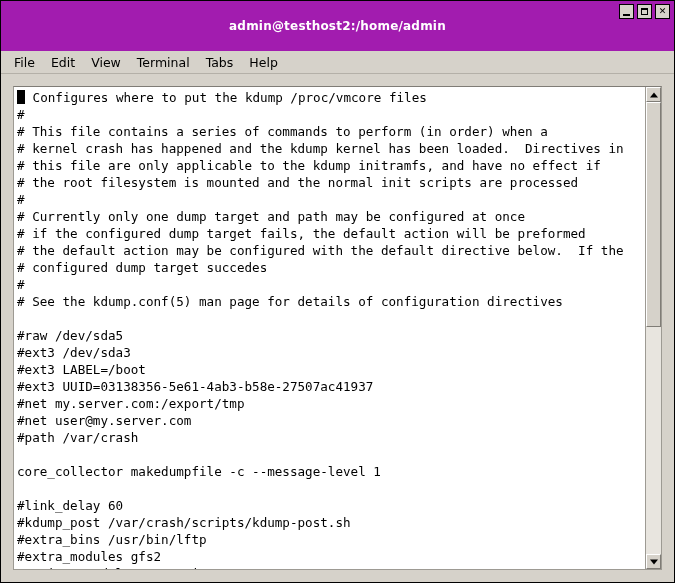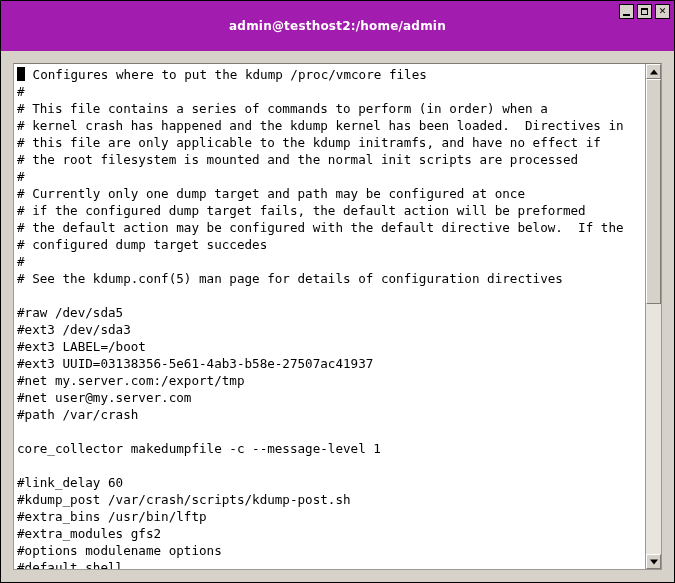--- a/index.html
+++ b/index.html
@@ -209,20 +209,28 @@
         </div>
       <div class="tbtn max">
           <span class="box"></span>
         </div>
       <div class="tbtn close">
           <span class="glyph">✕</span>
         </div>
     </div>
   </div>
 
+  <div class="menubar">
+    <div class="menu-item">File</div>
+    <div class="menu-item">Edit</div>
+    <div class="menu-item">View</div>
+    <div class="menu-item">Terminal</div>
+    <div class="menu-item">Tabs</div>
+    <div class="menu-item">Help</div>
+  </div>
 
   <div class="term-wrap">
     <div class="term" id="term"><div class="line"><span class="block-cursor"></span> Configures where to put the kdump /proc/vmcore files</div><div class="line">#</div><div class="line"># This file contains a series of commands to perform (in order) when a</div><div class="line"># kernel crash has happened and the kdump kernel has been loaded.  Directives in</div><div class="line"># this file are only applicable to the kdump initramfs, and have no effect if</div><div class="line"># the root filesystem is mounted and the normal init scripts are processed</div><div class="line">#</div><div class="line"># Currently only one dump target and path may be configured at once</div><div class="line"># if the configured dump target fails, the default action will be preformed</div><div class="line"># the default action may be configured with the default directive below.  If the</div><div class="line"># configured dump target succedes</div><div class="line">#</div><div class="line"># See the kdump.conf(5) man page for details of configuration directives</div><div class="line"></div><div class="line">#raw /dev/sda5</div><div class="line">#ext3 /dev/sda3</div><div class="line">#ext3 LABEL=/boot</div><div class="line">#ext3 UUID=03138356-5e61-4ab3-b58e-27507ac41937</div><div class="line">#net my.server.com:/export/tmp</div><div class="line">#net user@my.server.com</div><div class="line">#path /var/crash</div><div class="line"></div><div class="line">core_collector makedumpfile -c --message-level 1</div><div class="line"></div><div class="line">#link_delay 60</div><div class="line">#kdump_post /var/crash/scripts/kdump-post.sh</div><div class="line">#extra_bins /usr/bin/lftp</div><div class="line">#extra_modules gfs2</div><div class="line">#options modulename options</div><div class="line">#default shell</div></div>
 
     <div class="scrollbar">
       <div class="sb-arrow up">
           <span class="tri"></span>
         </div>
       <div class="sb-track">
         <div class="sb-thumb"></div>

